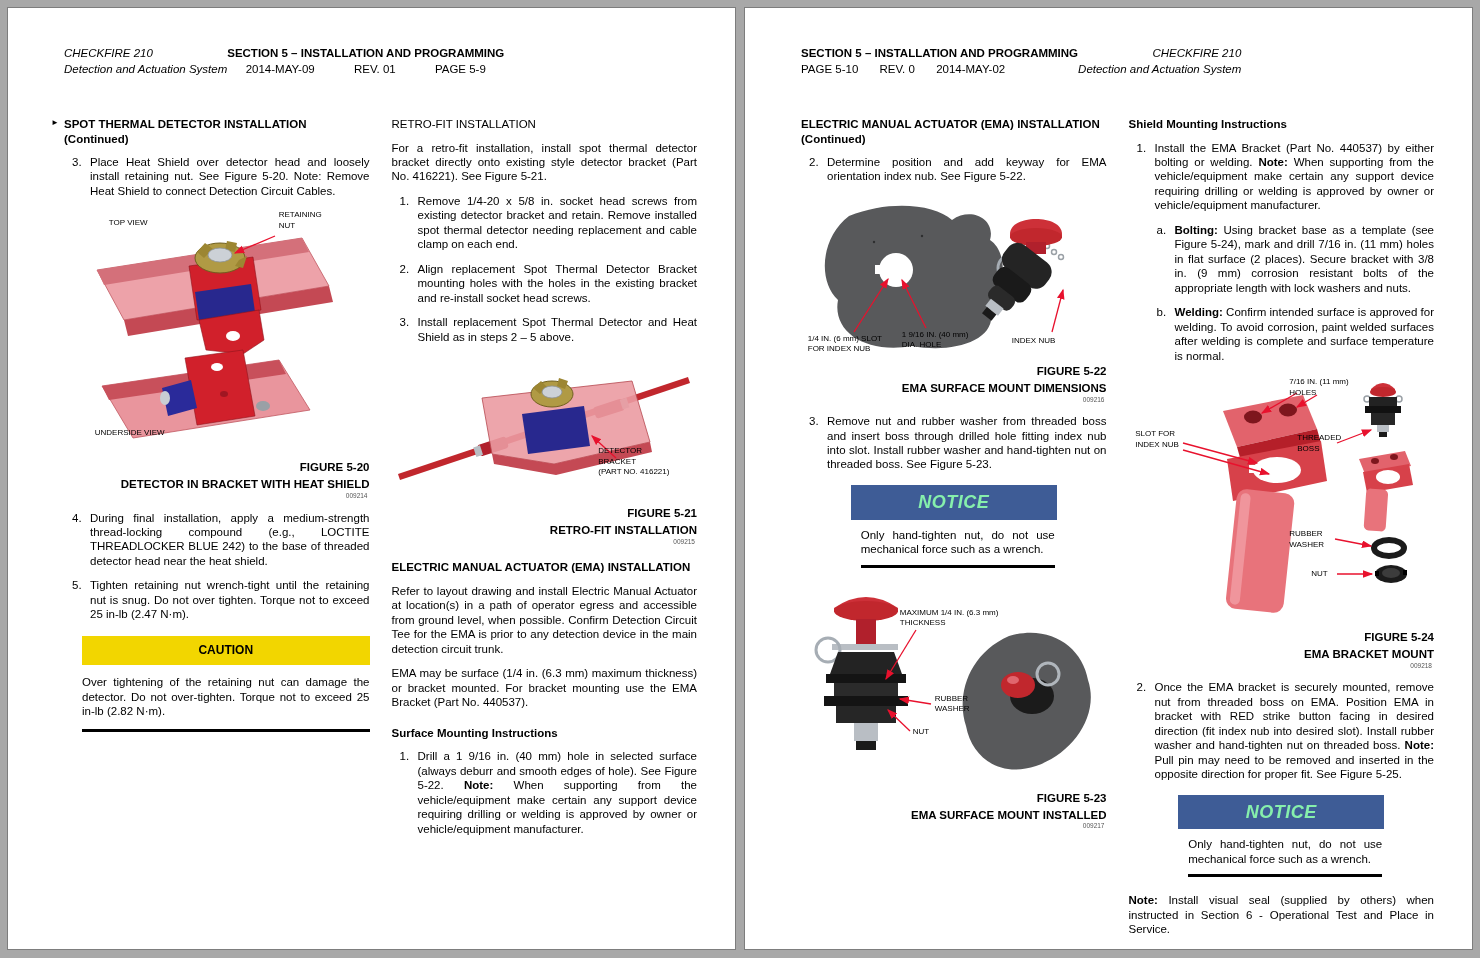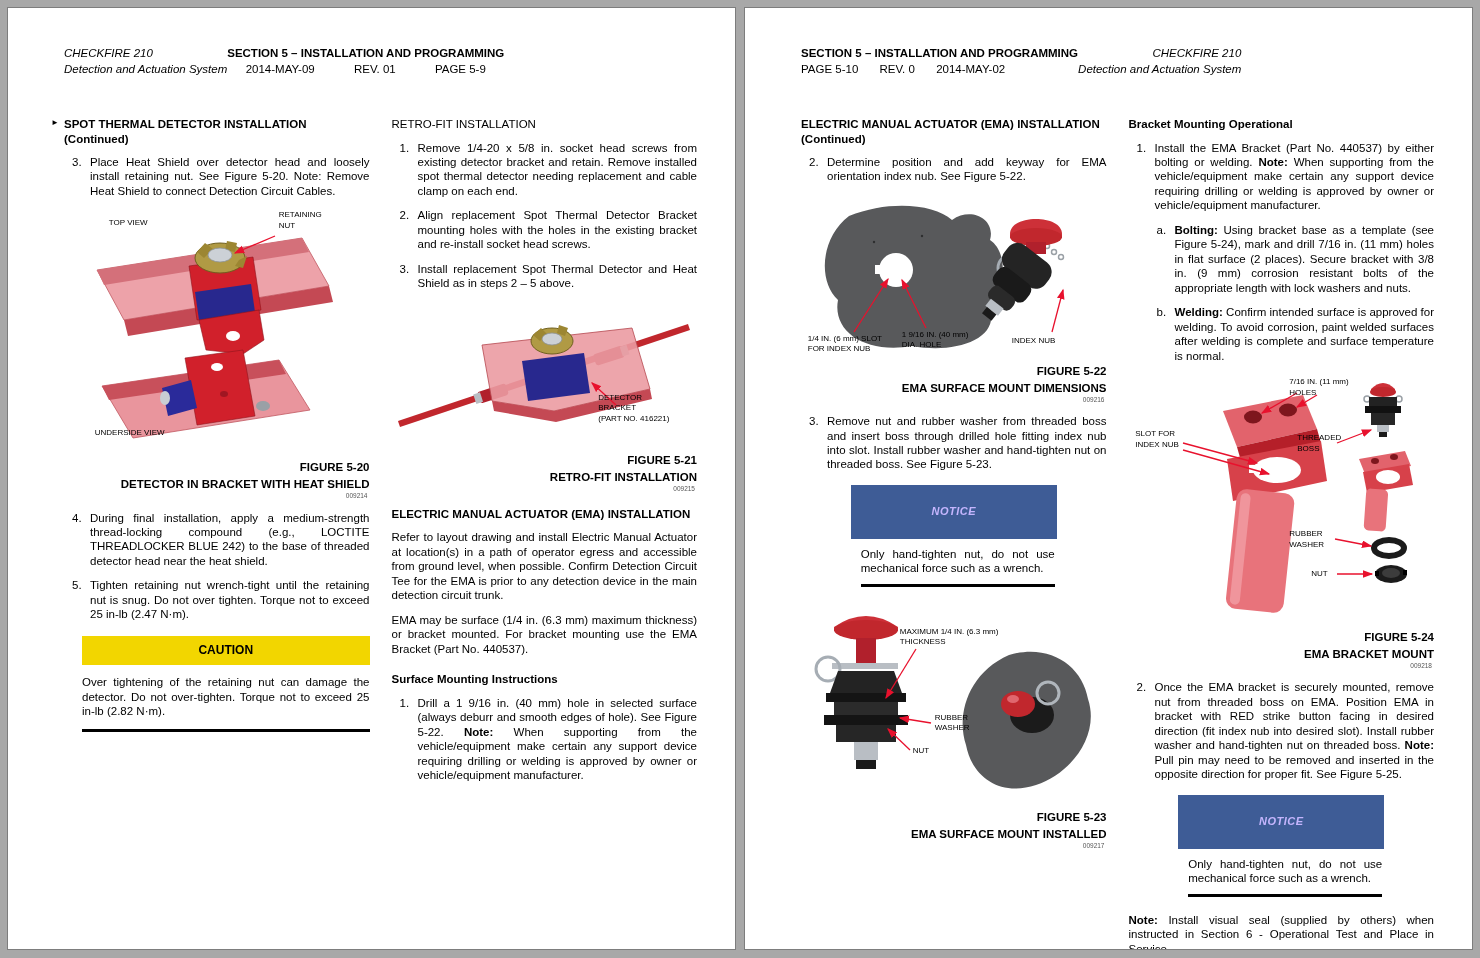--- a/index.html
+++ b/index.html
@@ -40,22 +40,22 @@
   .fig{position:relative;width:300px;margin:4px auto 2px;}
   .fig svg{display:block;}
   .fig-label{position:absolute;font-size:8px;line-height:1.3;white-space:pre-line;color:#000;}
   .fig-cap{text-align:right;font-weight:bold;font-size:11.5px;line-height:1.3;margin-top:2px;}
   .fig-code{text-align:right;font-size:6.5px;color:#555;margin:0 2px 10px 0;}
   .caution-box{background:#F2D600;font-weight:bold;font-size:12px;text-align:center;
     padding:7px 0;margin:14px 0 10px 18px;}
   .caution-body{margin-left:18px;text-align:justify;}
   .caution-rule{height:3px;background:#000;margin:11px 0 0 18px;}
   .notice{width:206px;margin:13px auto 16px;}
-  .notice-box{background:#3E5C96;color:#c4b5fd;font-weight:bold;font-style:italic;
-    font-size:11px;text-align:center;padding:20px 0;letter-spacing:0.5px;}
+  .notice-box{background:#3E5C96;color:#86efac;font-weight:bold;font-style:italic;
+    font-size:18px;text-align:center;padding:6px 0;letter-spacing:0.5px;}
   .notice-body{text-align:justify;margin:8px 2px 8px 10px;}
   .notice-rule{height:3px;background:#000;margin:1px 2px 0 10px;}
   .note-para{text-align:justify;margin-top:14px;}
 </style>
 </head>
 <body>
 
 <div class="spread">
 
   <div class="page page-left">
@@ -137,20 +137,21 @@
           <span class="b">Tighten retaining nut wrench-tight until the retaining nut is snug. Do not over tighten. Torque not to exceed 25 in-lb (2.47 N·m).</span>
         </div>
 
         <div class="caution-box">CAUTION</div>
         <div class="caution-body">Over tightening of the retaining nut can damage the detector. Do not over-tighten. Torque not to exceed 25 in-lb (2.82 N·m).</div>
         <div class="caution-rule"></div>
       </div>
 
       <div class="col">
         <div class="h-plain">RETRO-FIT INSTALLATION</div>
+        <div class="para">For a retro-fit installation, install spot thermal detector bracket directly onto existing style detector bracket (Part No. 416221). See Figure 5-21.</div>
         <div class="li">
           <span class="n">1.</span>
           <span class="b">Remove 1/4-20 x 5/8 in. socket head screws from existing detector bracket and retain. Remove installed spot thermal detector needing replacement and cable clamp on each end.</span>
         </div>
         <div class="li">
           <span class="n">2.</span>
           <span class="b">Align replacement Spot Thermal Detector Bracket mounting holes with the holes in the existing bracket and re-install socket head screws.</span>
         </div>
         <div class="li">
           <span class="n">3.</span>
@@ -317,21 +318,21 @@
           <span class="fig-label" style="left:131px;top:110px">RUBBER
 WASHER</span>
           <span class="fig-label" style="left:109px;top:143px">NUT</span>
         </div>
         <div class="fig-cap">FIGURE 5-23</div>
         <div class="fig-cap">EMA SURFACE MOUNT INSTALLED</div>
         <div class="fig-code">009217</div>
       </div>
 
       <div class="col">
-        <div class="h-main">Bracket Mounting Operational</div>
+        <div class="h-main">Shield Mounting Instructions</div>
         <div class="li">
           <span class="n">1.</span>
           <span class="b"><span>Install the EMA Bracket (Part No. 440537) by either bolting or welding. </span><span class="bold">Note:</span><span> When supporting from the vehicle/equipment make certain any support device requiring drilling or welding is approved by owner or vehicle/equipment manufacturer.</span></span>
         </div>
         <div class="li sub">
           <span class="n">a.</span>
           <span class="b"><span class="bold">Bolting:</span><span> Using bracket base as a template (see Figure 5-24), mark and drill 7/16 in. (11 mm) holes in flat surface (2 places). Secure bracket with 3/8 in. (9 mm) corrosion resistant bolts of the appropriate length with lock washers and nuts.</span></span>
         </div>
         <div class="li sub">
           <span class="n">b.</span>

